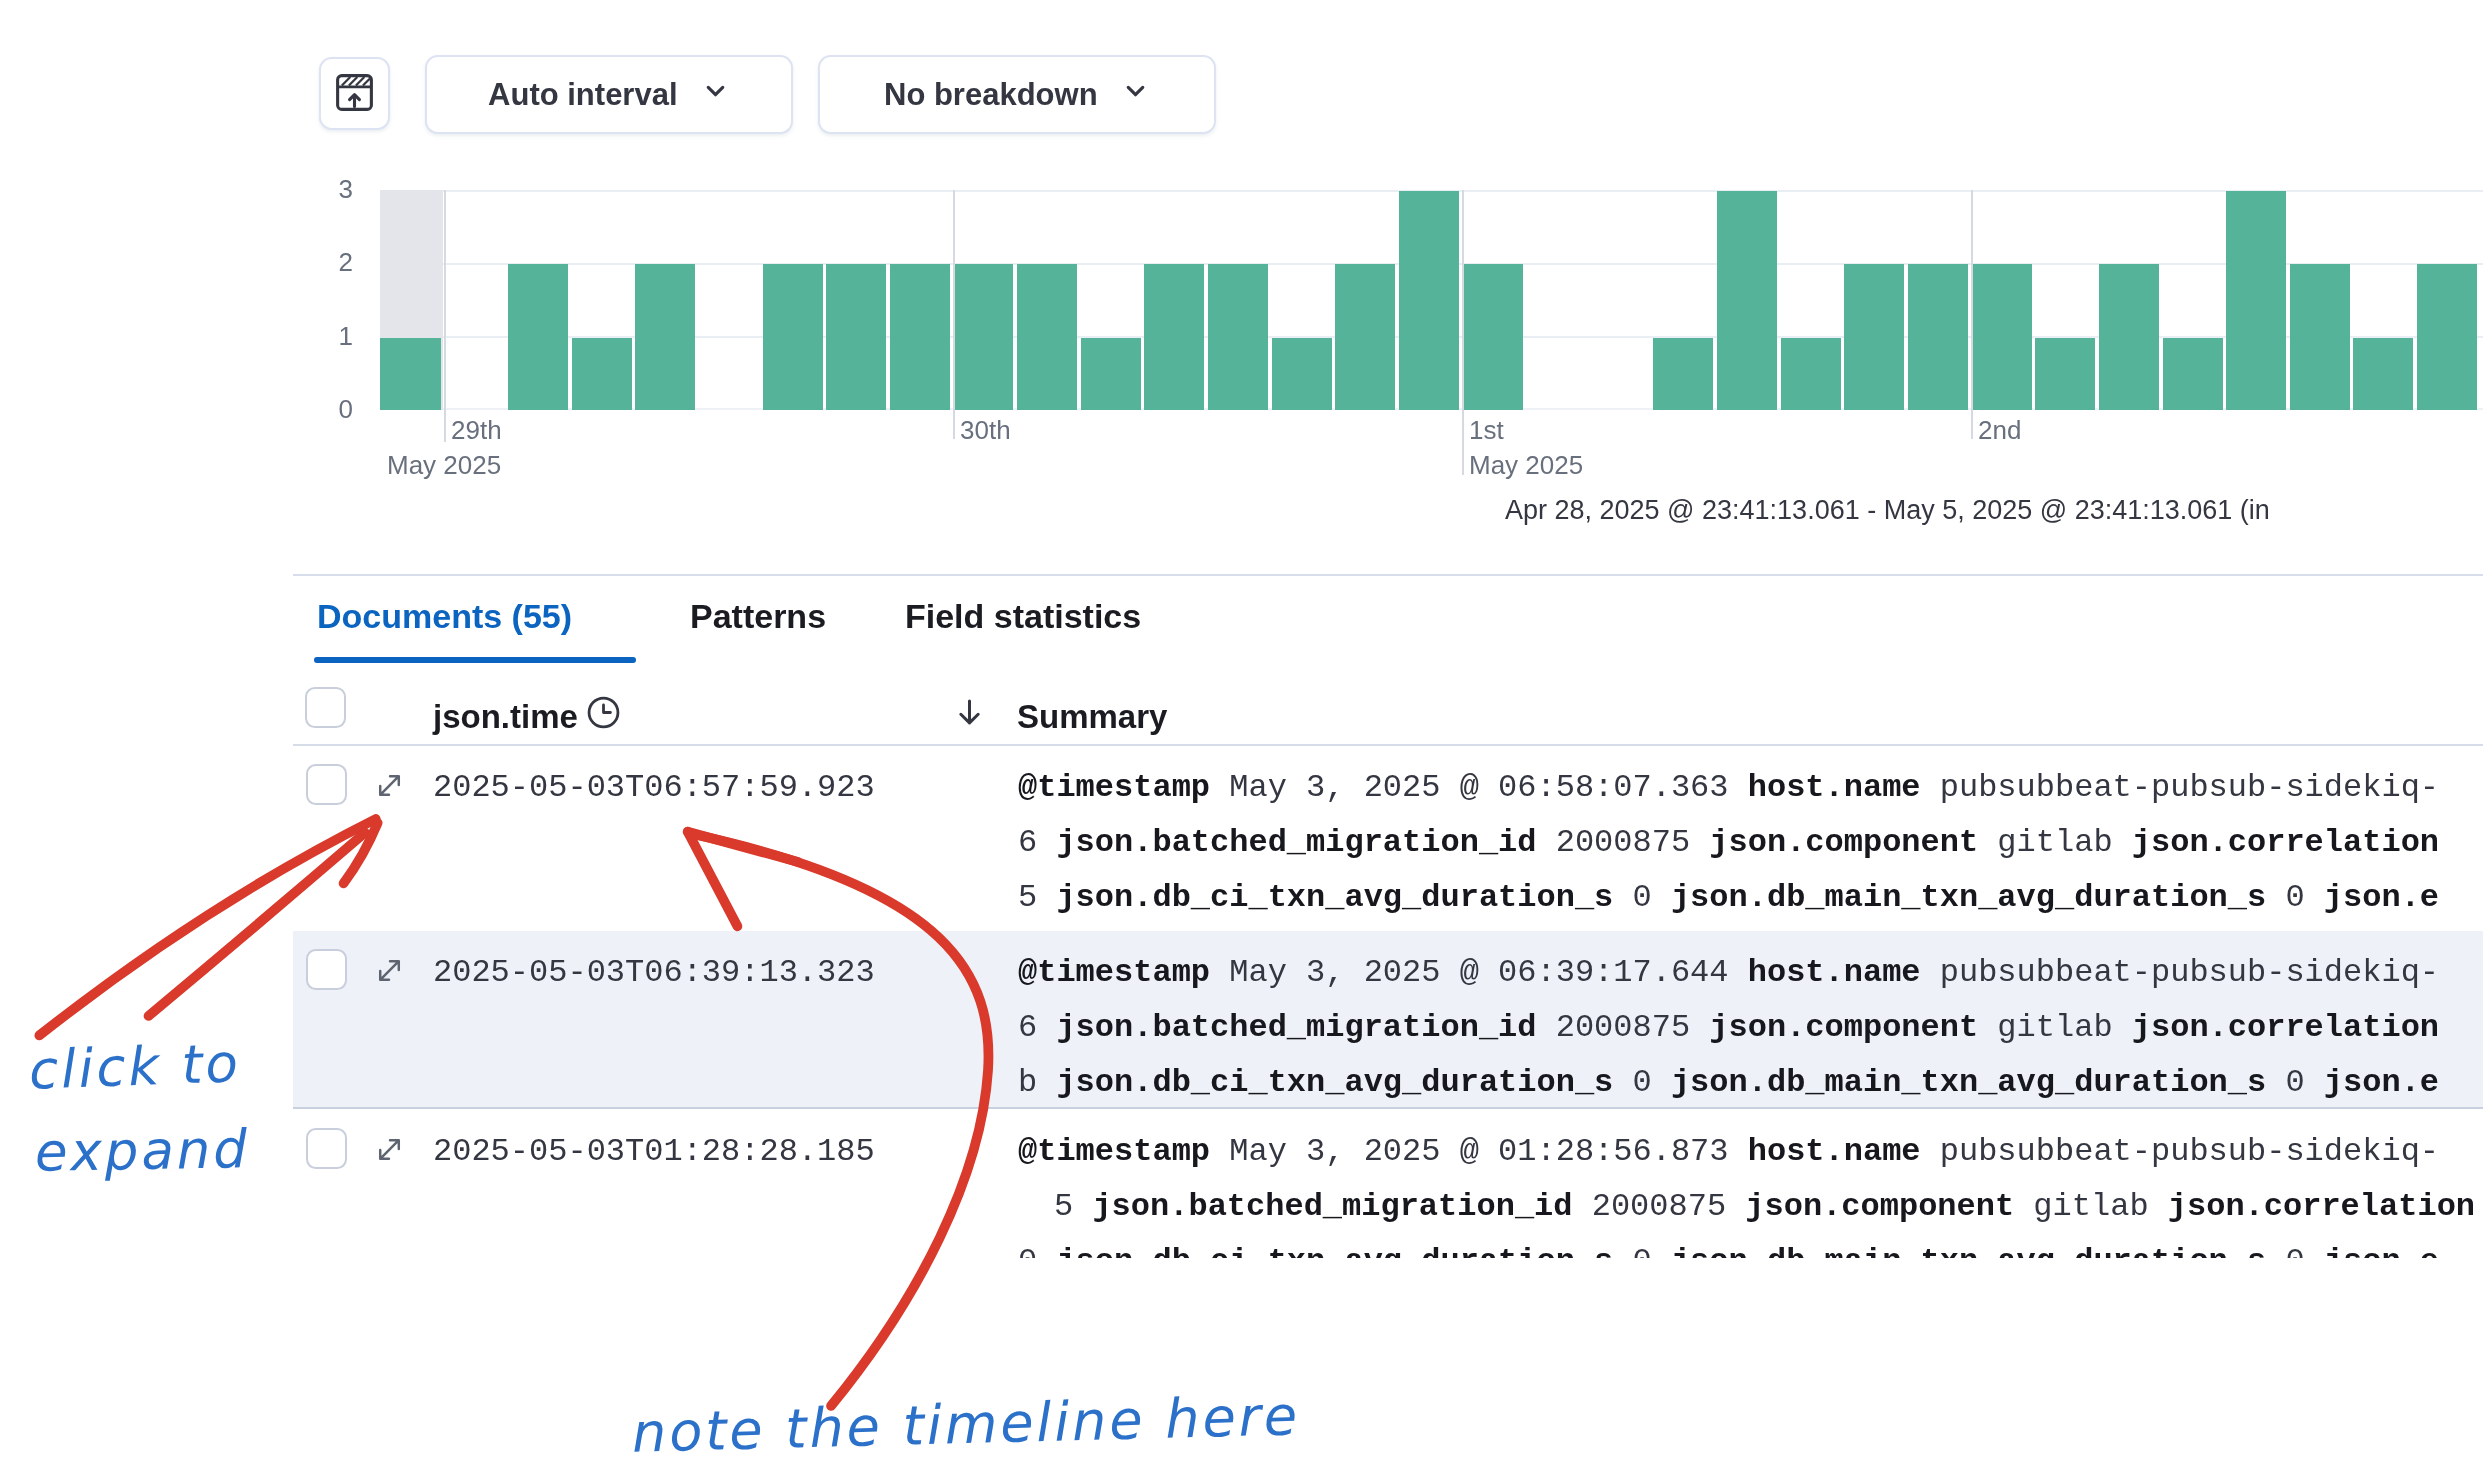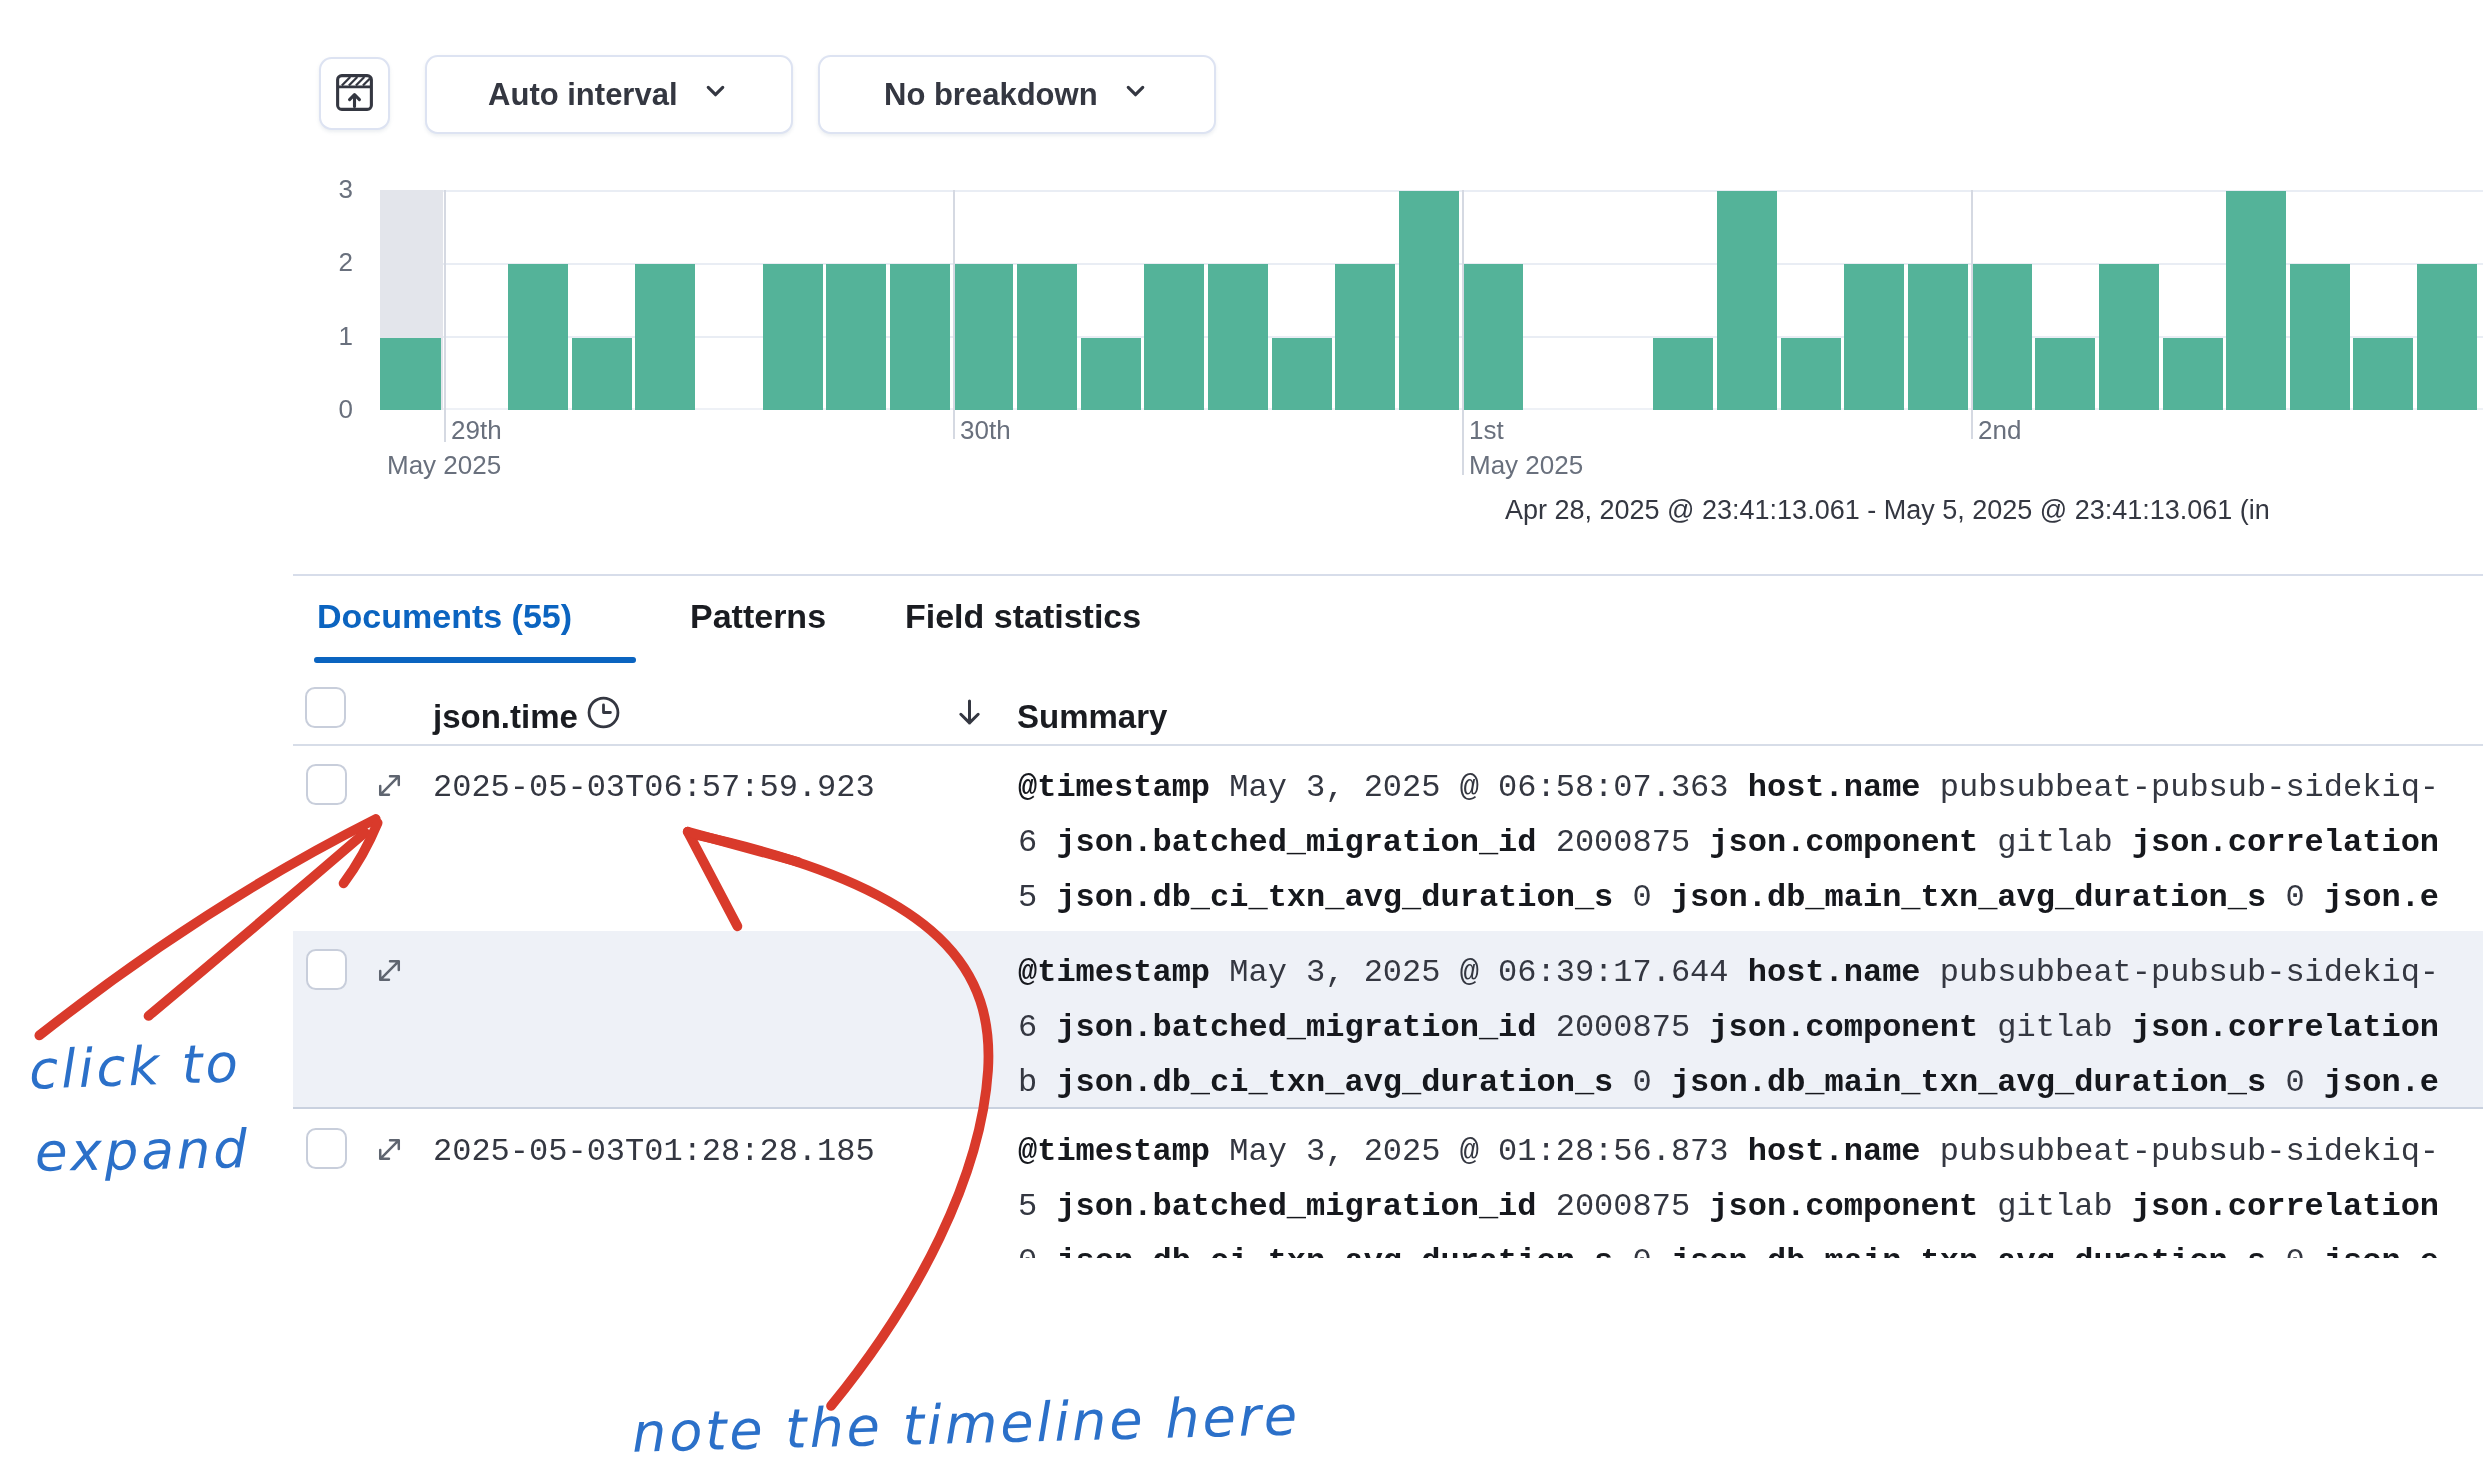--- a/index.html
+++ b/index.html
@@ -192,35 +192,36 @@
           <div class="sum-line mono" style="top: 23.4px;"><span class="fld">@timestamp</span><span> May 3, 2025 @ 06:58:07.363 </span><span class="fld">host.name</span><span> pubsubbeat-pubsub-sidekiq-</span></div>
           <div class="sum-line mono" style="top: 78px;"><span>6 </span><span class="fld">json.batched_migration_id</span><span> 2000875 </span><span class="fld">json.component</span><span> gitlab </span><span class="fld">json.correlation</span></div>
           <div class="sum-line mono" style="top: 133px;"><span>5 </span><span class="fld">json.db_ci_txn_avg_duration_s</span><span> 0 </span><span class="fld">json.db_main_txn_avg_duration_s</span><span> 0 </span><span class="fld">json.e</span></div>
         </div>
       </div>
       <div class="row shaded" style="top: 931px; height: 178px;">
         <span class="checkbox"></span>
         <span class="expand"><svg width="33" height="33" viewBox="0 0 32 32" fill="none">
             <path d="M7 25 L25 7 M16.5 7 H25 V15.5 M7 16.5 V25 H15.5" stroke="#5f6570" stroke-width="2.4" stroke-linecap="round" stroke-linejoin="round"></path>
           </svg></span>
+        <div class="time mono">2025-05-03T06:39:13.323</div>
         <div class="summary">
           <div class="sum-line mono" style="top: 23.4px;"><span class="fld">@timestamp</span><span> May 3, 2025 @ 06:39:17.644 </span><span class="fld">host.name</span><span> pubsubbeat-pubsub-sidekiq-</span></div>
           <div class="sum-line mono" style="top: 78px;"><span>6 </span><span class="fld">json.batched_migration_id</span><span> 2000875 </span><span class="fld">json.component</span><span> gitlab </span><span class="fld">json.correlation</span></div>
           <div class="sum-line mono" style="top: 133px; text-align: center;"><span>b </span><span class="fld">json.db_ci_txn_avg_duration_s</span><span> 0 </span><span class="fld">json.db_main_txn_avg_duration_s</span><span> 0 </span><span class="fld">json.e</span></div>
         </div>
       </div>
       <div class="row clipped" style="top: 1110px; height: 148px;">
         <span class="checkbox"></span>
         <span class="expand"><svg width="33" height="33" viewBox="0 0 32 32" fill="none">
             <path d="M7 25 L25 7 M16.5 7 H25 V15.5 M7 16.5 V25 H15.5" stroke="#5f6570" stroke-width="2.4" stroke-linecap="round" stroke-linejoin="round"></path>
           </svg></span>
         <div class="time mono">2025-05-03T01:28:28.185</div>
         <div class="summary">
           <div class="sum-line mono" style="top: 23.4px;"><span class="fld">@timestamp</span><span> May 3, 2025 @ 01:28:56.873 </span><span class="fld">host.name</span><span> pubsubbeat-pubsub-sidekiq-</span></div>
-          <div class="sum-line mono" style="top: 78px;"><span>5 </span><span class="fld">json.batched_migration_id</span><span> 2000875 </span><span class="fld">json.component</span><span> gitlab </span><span class="fld">json.correlation</span></div>
+          <div class="sum-line mono" style="top: 78px; margin-left: 36px;"><span>5 </span><span class="fld">json.batched_migration_id</span><span> 2000875 </span><span class="fld">json.component</span><span> gitlab </span><span class="fld">json.correlation</span></div>
           <div class="sum-line mono" style="top: 133px;"><span>0 </span><span class="fld">json.db_ci_txn_avg_duration_s</span><span> 0 </span><span class="fld">json.db_main_txn_avg_duration_s</span><span> 0 </span><span class="fld">json.e</span></div>
         </div>
       </div>
     </div>
 
   <div class="hw" id="hw1a" style="color: rgb(43, 112, 201);">click to</div>
   <div class="hw" id="hw1b" style="color: rgb(43, 112, 201);">expand</div>
   <div class="hw" id="hw2" style="color: rgb(43, 112, 201);">note the timeline here</div>
 
   <svg id="arrows" width="2484" height="1482" viewBox="0 0 2547 1520">

